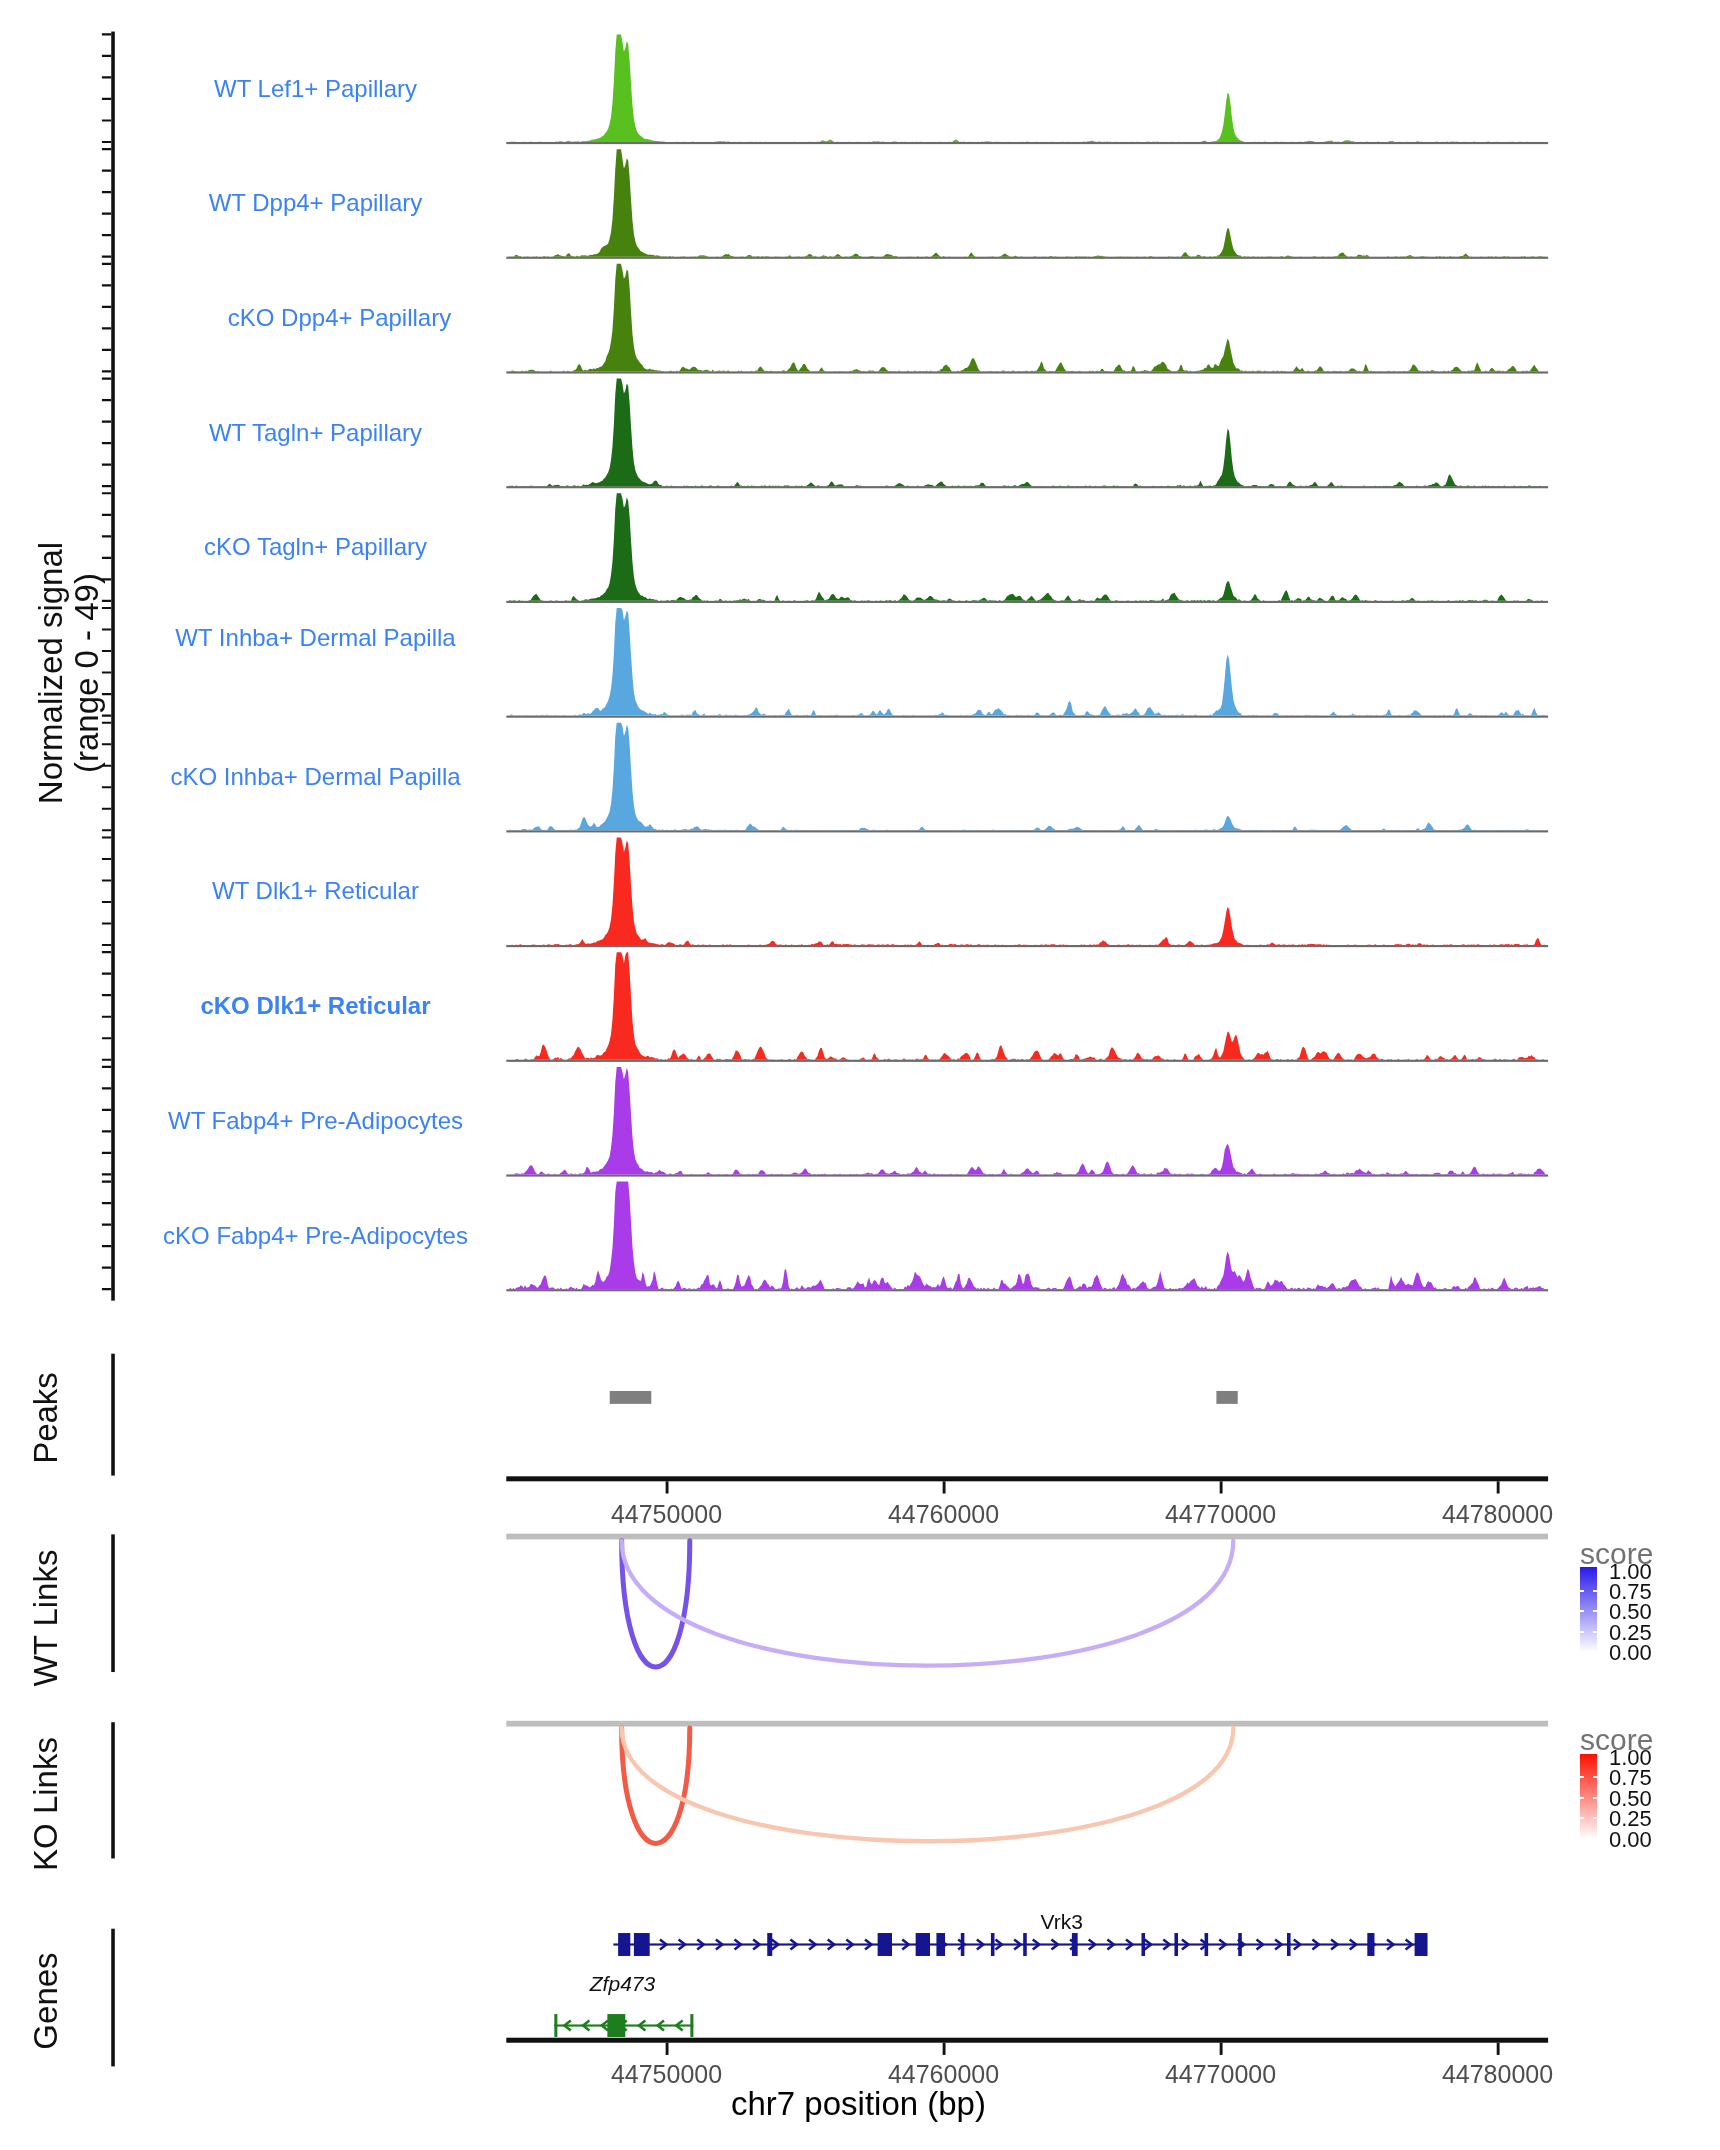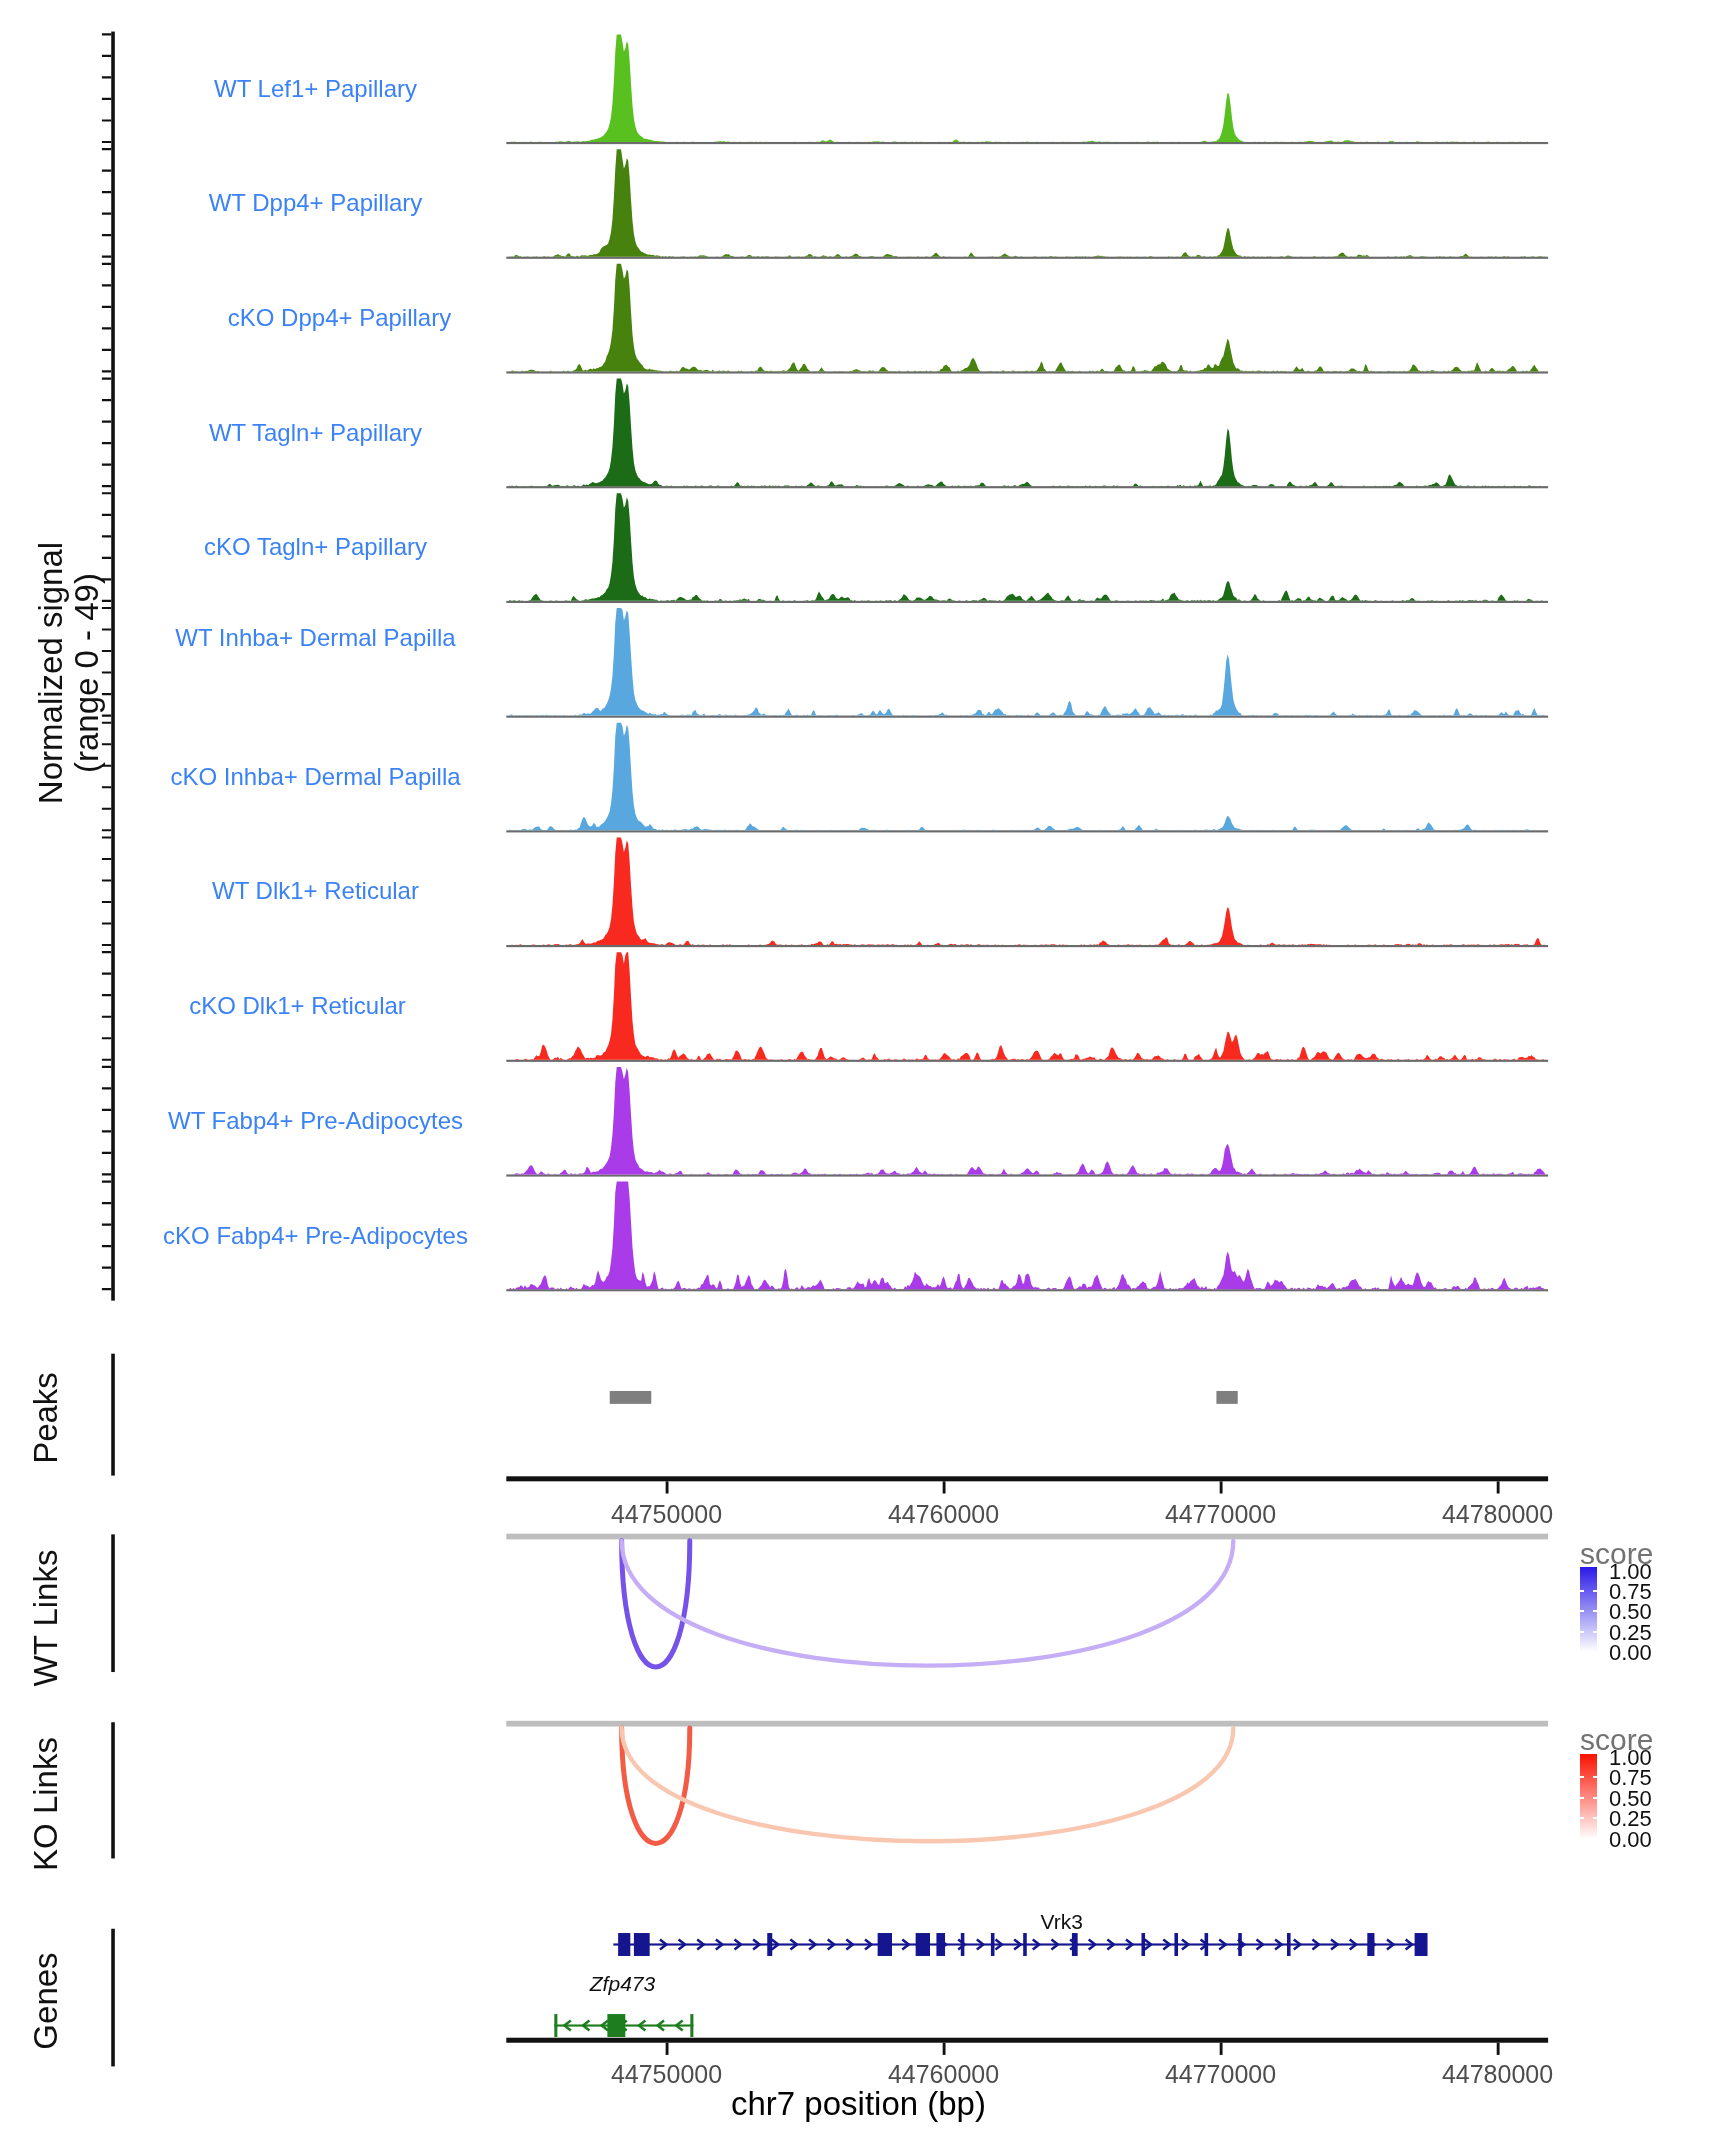--- a/index.html
+++ b/index.html
@@ -106,21 +106,21 @@
 
   <div id="html-layer">
       <div class="txt track-label" style="left: 115px; top: 75px; width: 401px;">WT Lef1+ Papillary</div>
       <div class="txt track-label" style="left: 115px; top: 189px; width: 401px;">WT Dpp4+ Papillary</div>
       <div class="txt track-label" style="left: 115px; top: 304px; width: 401px; padding-left: 24px;">cKO Dpp4+ Papillary</div>
       <div class="txt track-label" style="left: 115px; top: 419px; width: 401px;">WT Tagln+ Papillary</div>
       <div class="txt track-label" style="left: 115px; top: 533px; width: 401px;">cKO Tagln+ Papillary</div>
       <div class="txt track-label" style="left: 115px; top: 624px; width: 401px;">WT Inhba+ Dermal Papilla</div>
       <div class="txt track-label" style="left: 115px; top: 763px; width: 401px;">cKO Inhba+ Dermal Papilla</div>
       <div class="txt track-label" style="left: 115px; top: 877px; width: 401px;">WT Dlk1+ Reticular</div>
-      <div class="txt track-label" style="left: 97px; top: 992px; width: 401px;">cKO Dlk1+ Reticular</div>
+      <div class="txt track-label" style="left: 115px; top: 992px; width: 401px; font-weight: bold;">cKO Dlk1+ Reticular</div>
       <div class="txt track-label" style="left: 115px; top: 1107px; width: 401px;">WT Fabp4+ Pre-Adipocytes</div>
       <div class="txt track-label" style="left: 115px; top: 1222px; width: 401px;">cKO Fabp4+ Pre-Adipocytes</div>
       <div class="txt ticklab" style="left: 559px; top: 1500px; width: 215px;">44750000</div>
       <div class="txt ticklab" style="left: 836px; top: 1500px; width: 215px;">44760000</div>
       <div class="txt ticklab" style="left: 1113px; top: 1500px; width: 215px;">44770000</div>
       <div class="txt ticklab" style="left: 1390px; top: 1500px; width: 215px;">44780000</div>
       <div class="txt ticklab" style="left: 559px; top: 2060px; width: 215px;">44750000</div>
       <div class="txt ticklab" style="left: 836px; top: 2060px; width: 215px;">44760000</div>
       <div class="txt ticklab" style="left: 1113px; top: 2060px; width: 215px;">44770000</div>
       <div class="txt ticklab" style="left: 1390px; top: 2060px; width: 215px;">44780000</div>

